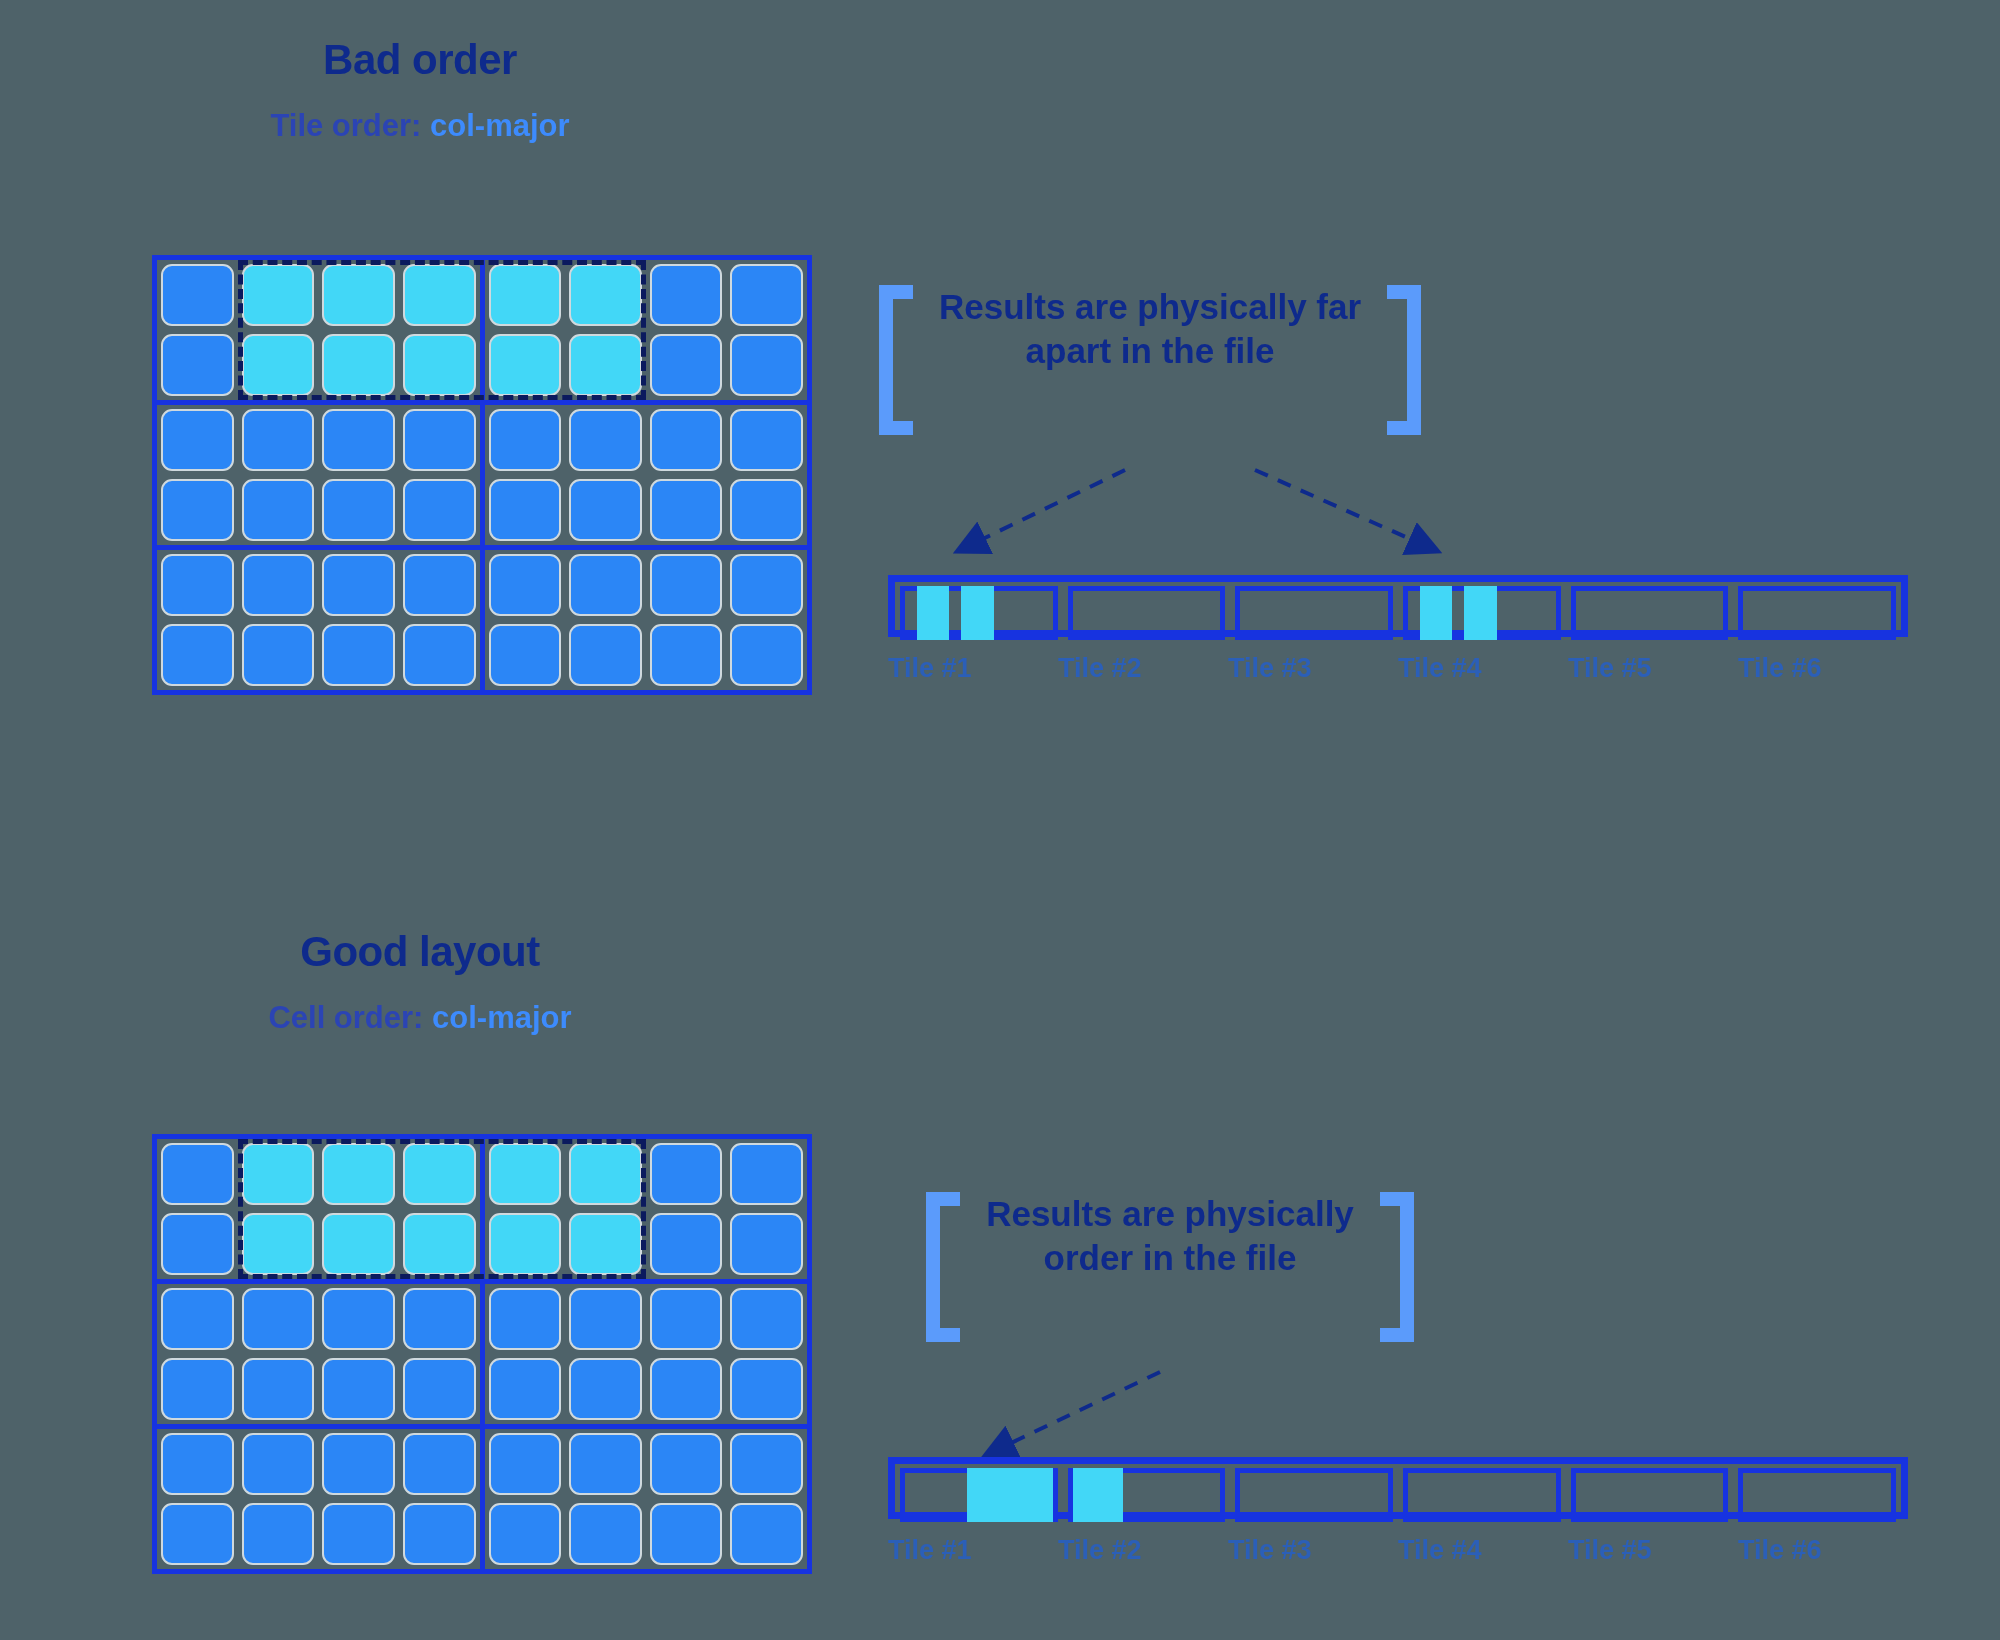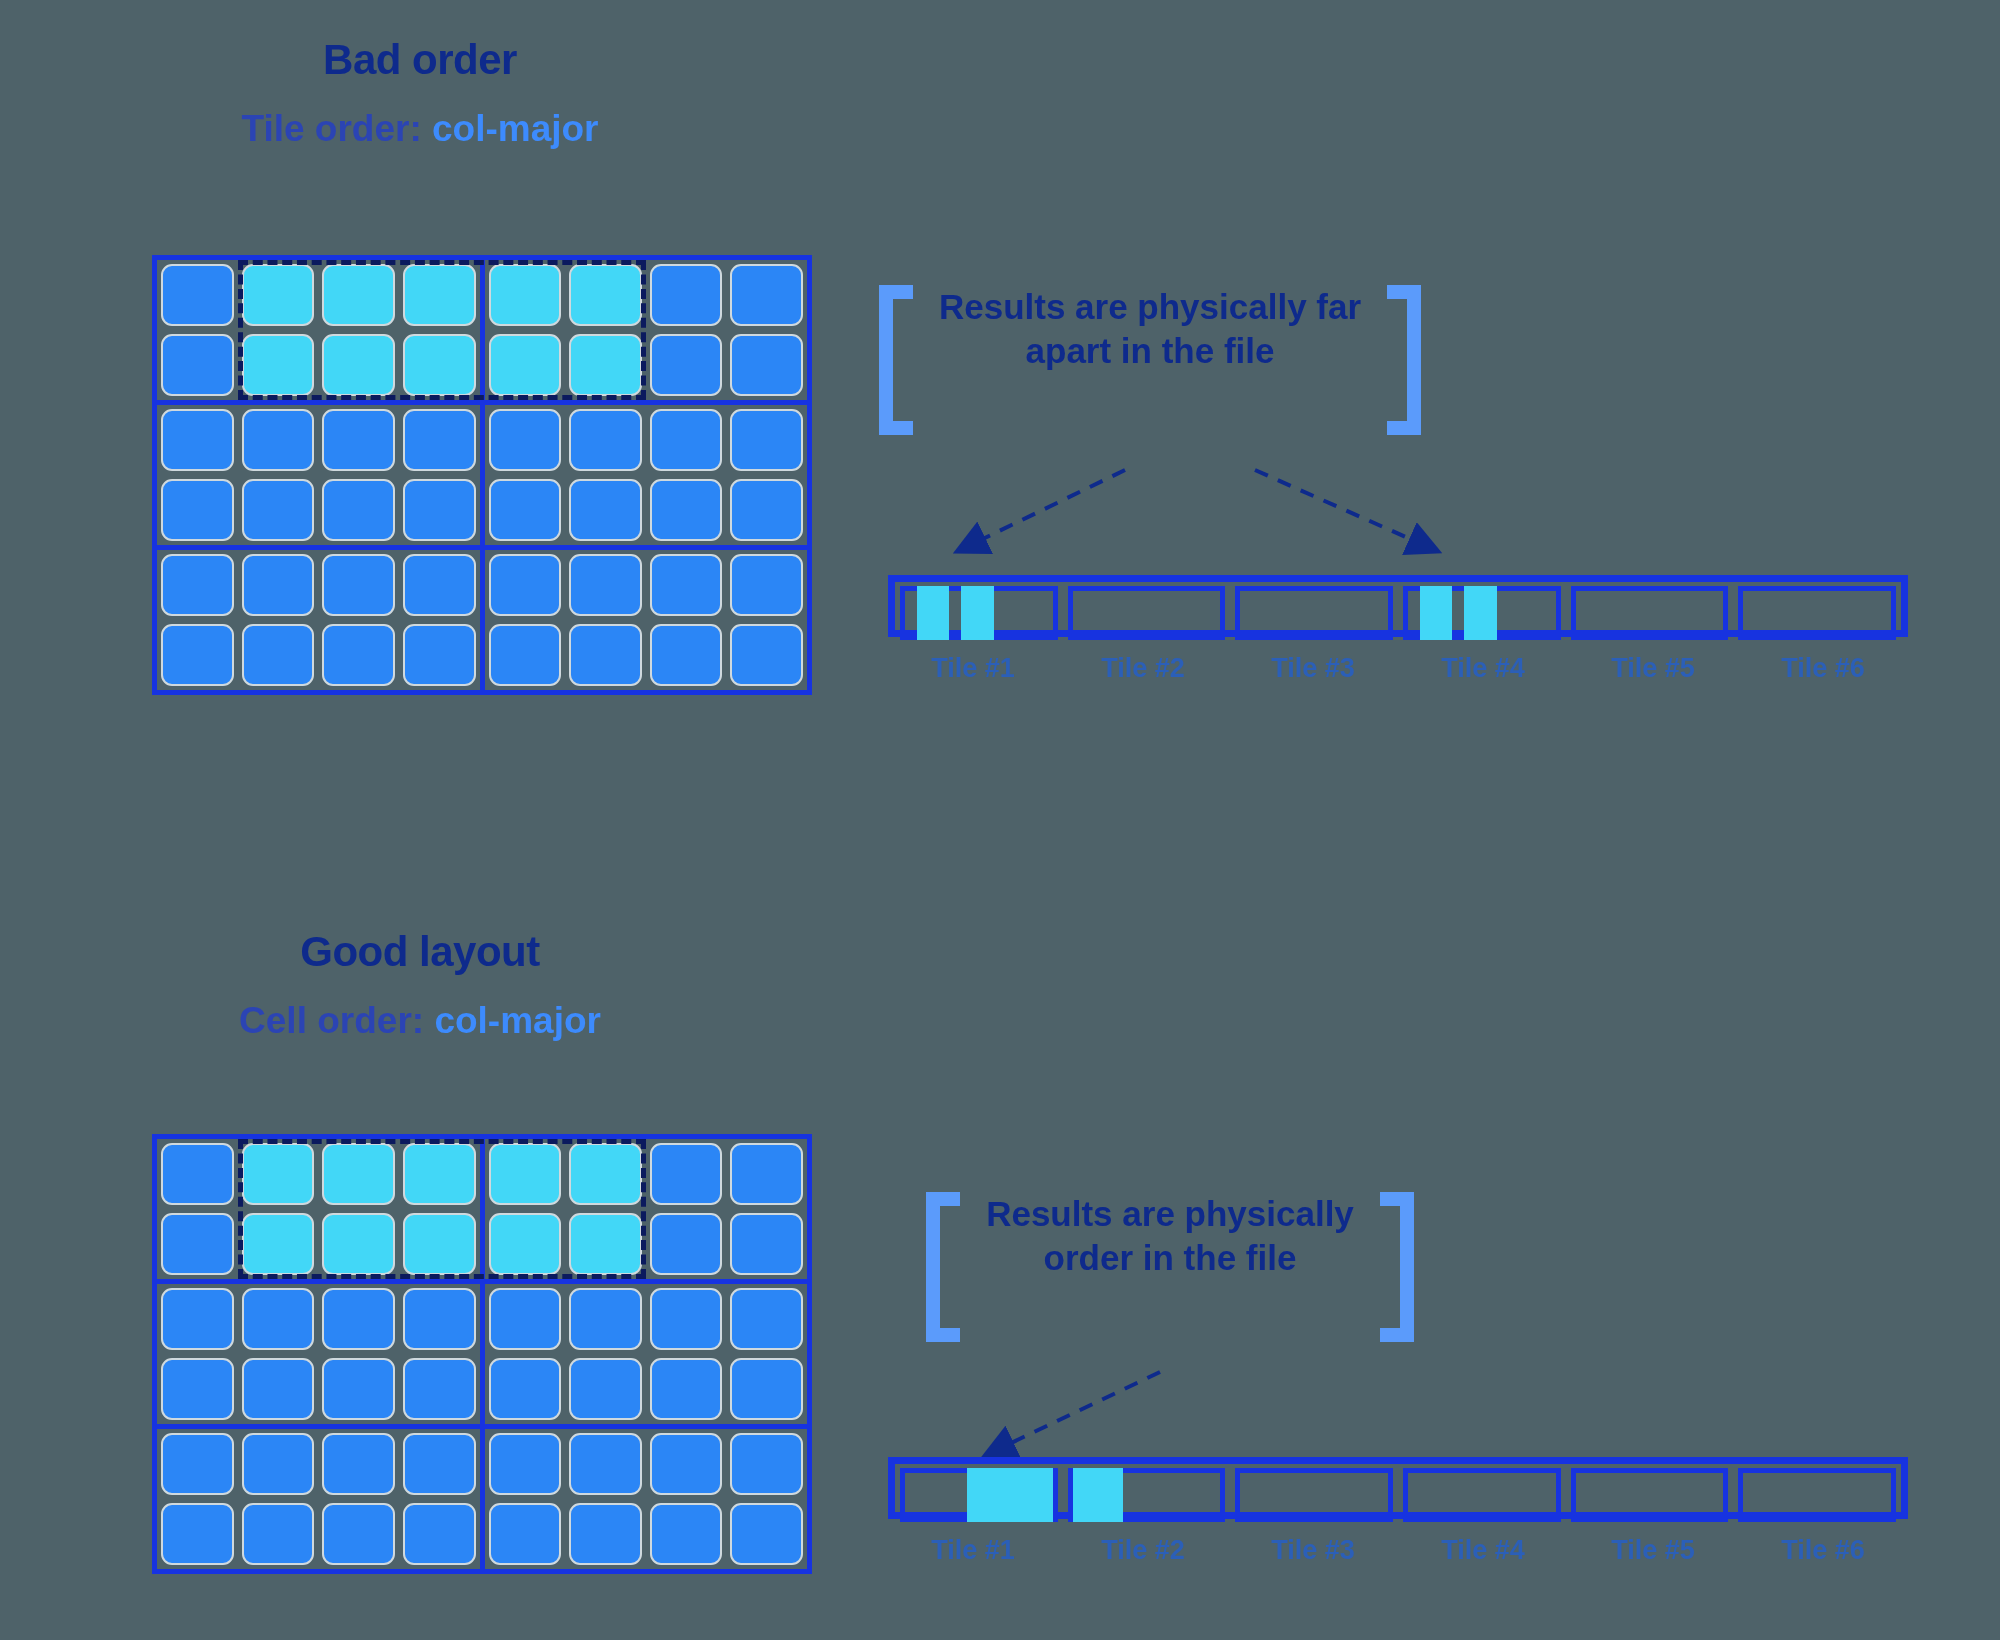--- a/index.html
+++ b/index.html
@@ -34,21 +34,21 @@
     text-align: center;
     font-size: 42px;
     font-weight: bold;
     color: #0e2a8c;
     letter-spacing: -0.5px;
     margin: 0;
     padding-top: 36px;
   }
   .order-line {
     text-align: center;
-    font-size: 37px;
+    font-size: 31px;
     font-weight: bold;
     color: #2b44b4;
     margin: 0;
     padding-top: 24px;
     white-space: nowrap;
   }
   .order-line .val { color: #3d8bfd; }
 
   
   .grid-wrap {
@@ -138,21 +138,20 @@
     top: -5px;
     bottom: -5px;
     background: #42d7f7;
   }
   .strip-labels {
     display: flex;
     padding-top: 16px;
   }
   .strip-labels span {
     flex: 1 1 0;
-    text-align: center;
     font-size: 27px;
     font-weight: bold;
     color: #2b5fb8;
   }
 
   
   .arrow-layer {
     position: absolute;
     left: 0; top: 0;
     width: 1160px; height: 820px;

